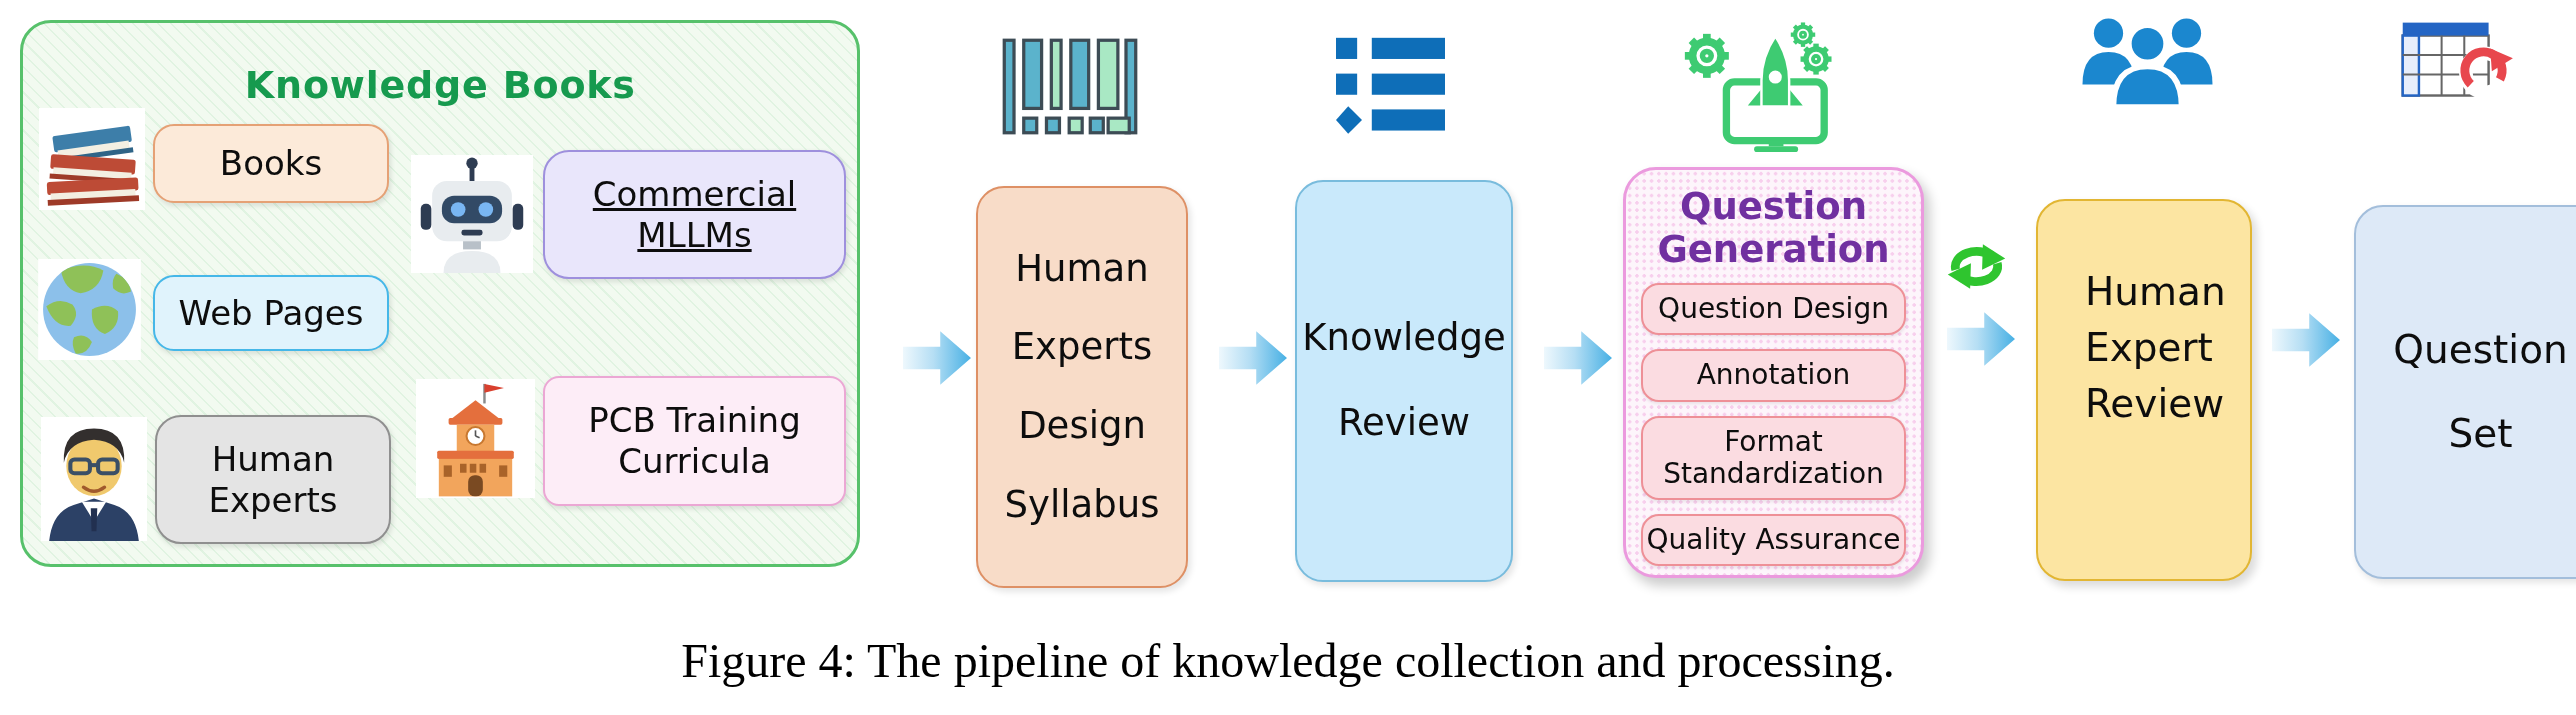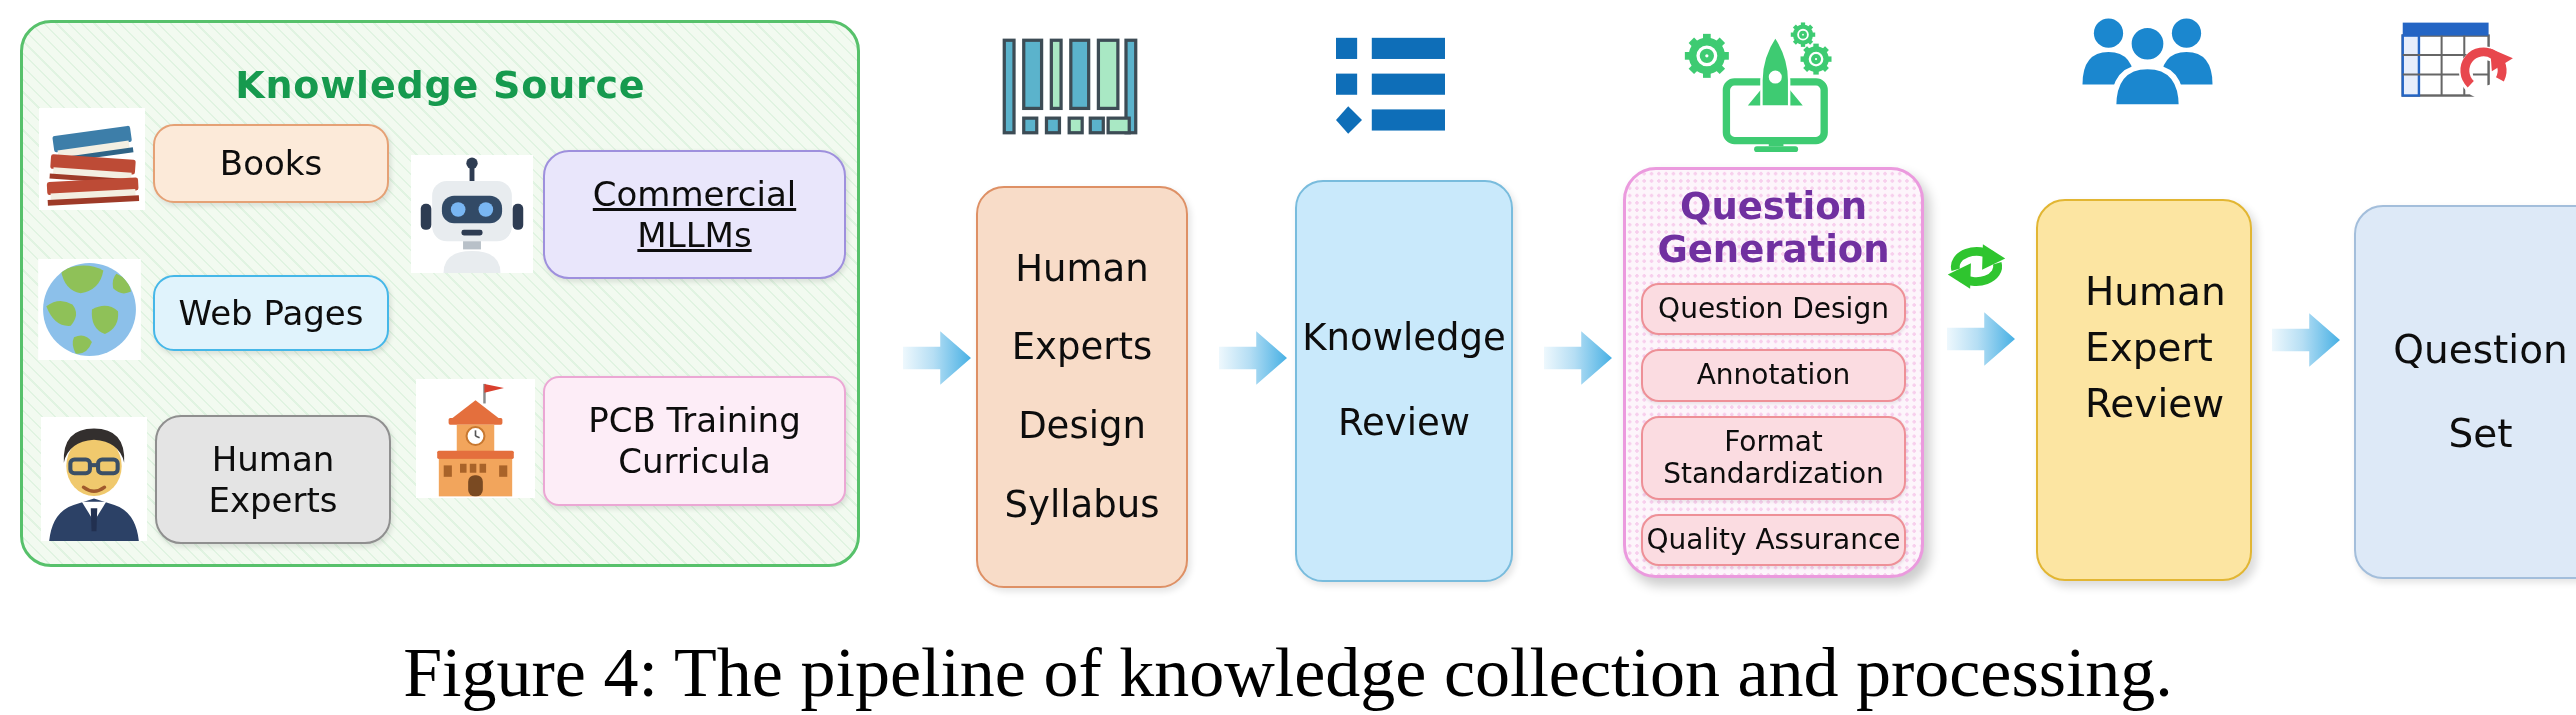--- a/index.html
+++ b/index.html
@@ -51,21 +51,21 @@
     border:2.8px solid #e2b633;border-radius:29px;
     justify-content:flex-start;align-items:flex-start;text-align:left;
     padding:69px 0 0 47px;gap:11.4px;font-size:39px;
     box-shadow:4.9px 5.7px 8.1px rgba(0,0,0,0.14);}
   .stage-qset{left:2354px;top:205px;width:253px;height:374px;background:#dde9f7;
     border:2.4px solid #a3bedb;border-radius:29px;gap:39px;font-size:39px;
     box-shadow:2.4px 3.3px 6.5px rgba(0,0,0,0.10);}
 
   
   .caption{left:0;top:633px;width:2576px;text-align:center;
-    font-family:"Liberation Serif",serif;font-size:70px;color:#000;}
+    font-family:"Liberation Serif",serif;font-size:48px;color:#000;}
 
   svg{display:block;}
 </style>
 </head>
 <body>
 
 <div class="canvas">
 
   <svg width="0" height="0" style="position:absolute">
     <defs>
@@ -85,21 +85,21 @@
           <line x1="9.2" y1="9.2" x2="14.1" y2="14.1"></line>
             <line x1="-9.2" y1="9.2" x2="-14.1" y2="14.1"></line>
           <line x1="9.2" y1="-9.2" x2="14.1" y2="-14.1"></line>
             <line x1="-9.2" y1="-9.2" x2="-14.1" y2="-14.1"></line>
         </g>
       </g>
     </defs>
   </svg>
 
   <div class="abs ks-panel"></div>
-  <div class="abs ks-title">Knowledge Source</div>
+  <div class="abs ks-title">Knowledge Books</div>
 
   <svg class="abs" style="left:39px;top:108px" width="106" height="102" viewBox="0 0 130 125">
     <rect x="0" y="0" width="130" height="125" fill="#ffffff"></rect>
     <g transform="rotate(-8 66 44)">
       <rect x="18" y="28" width="96" height="20" rx="3" fill="#3d7ea9"></rect>
       <rect x="22" y="46" width="88" height="11" fill="#f3efe2"></rect>
       <rect x="18" y="55" width="96" height="6" fill="#2f6487"></rect>
     </g>
     <g transform="rotate(4 66 72)">
       <rect x="14" y="60" width="104" height="18" rx="3" fill="#bd4b36"></rect>

